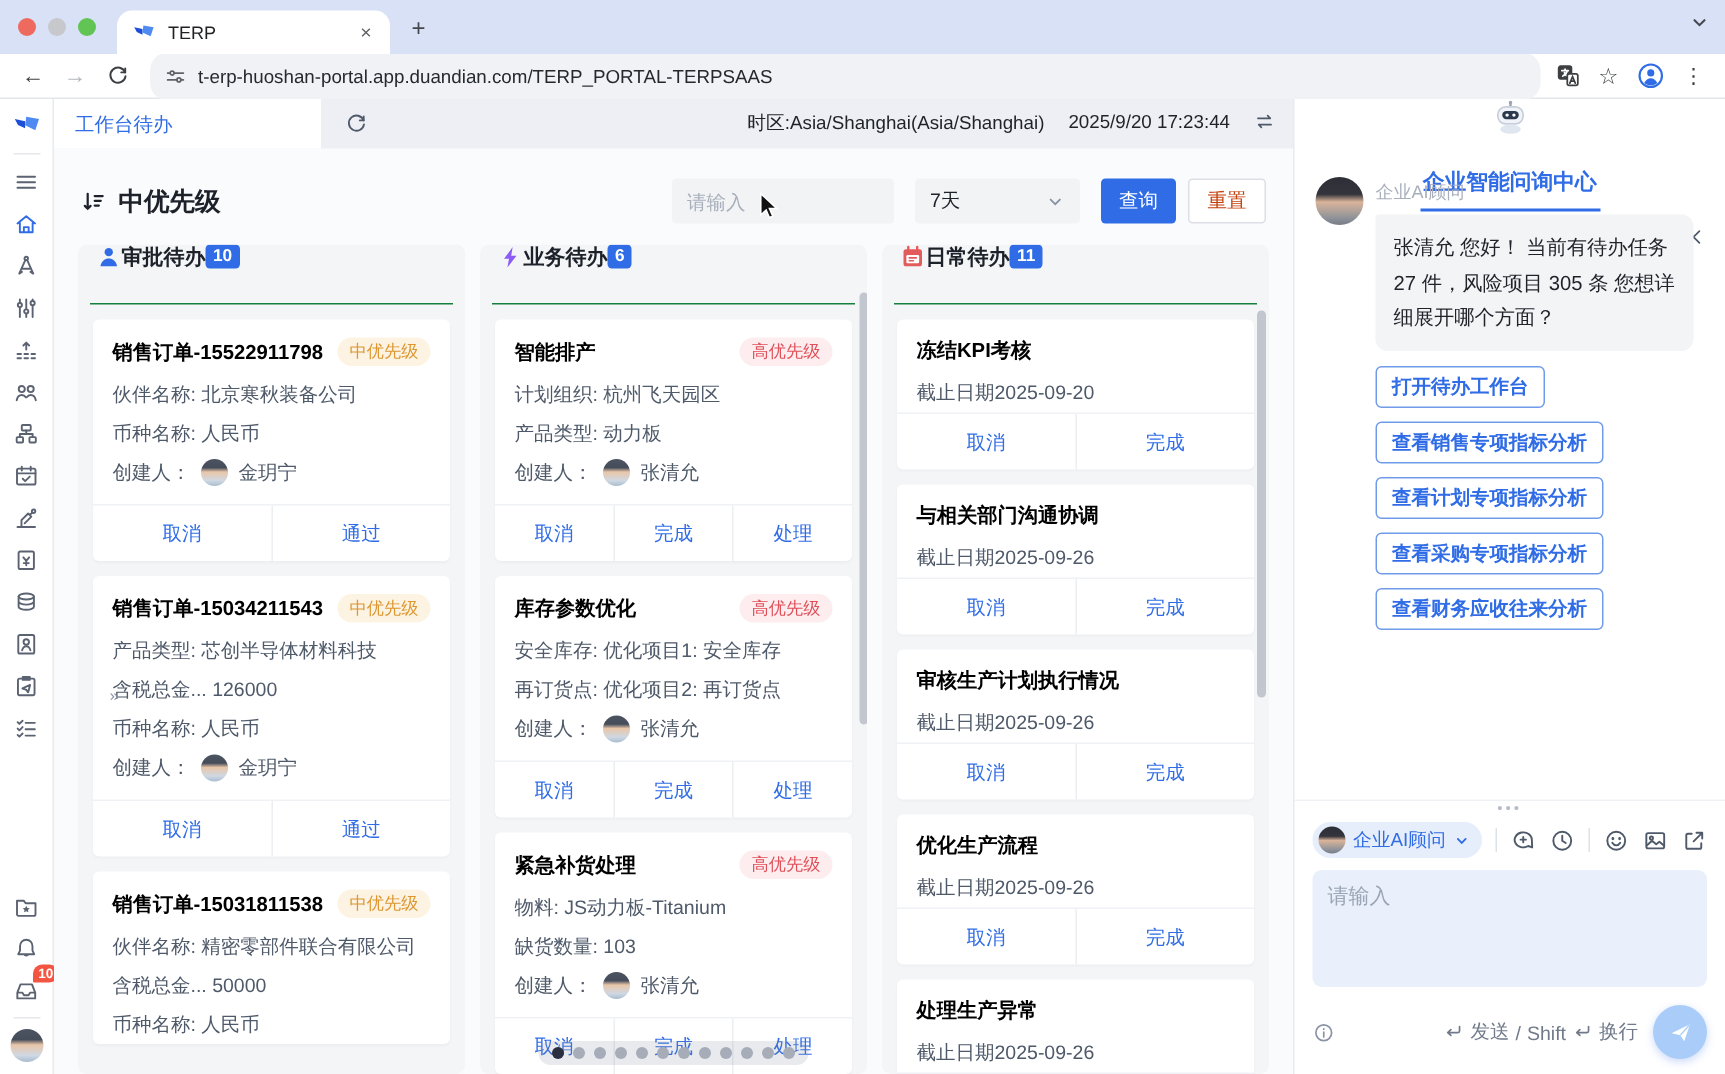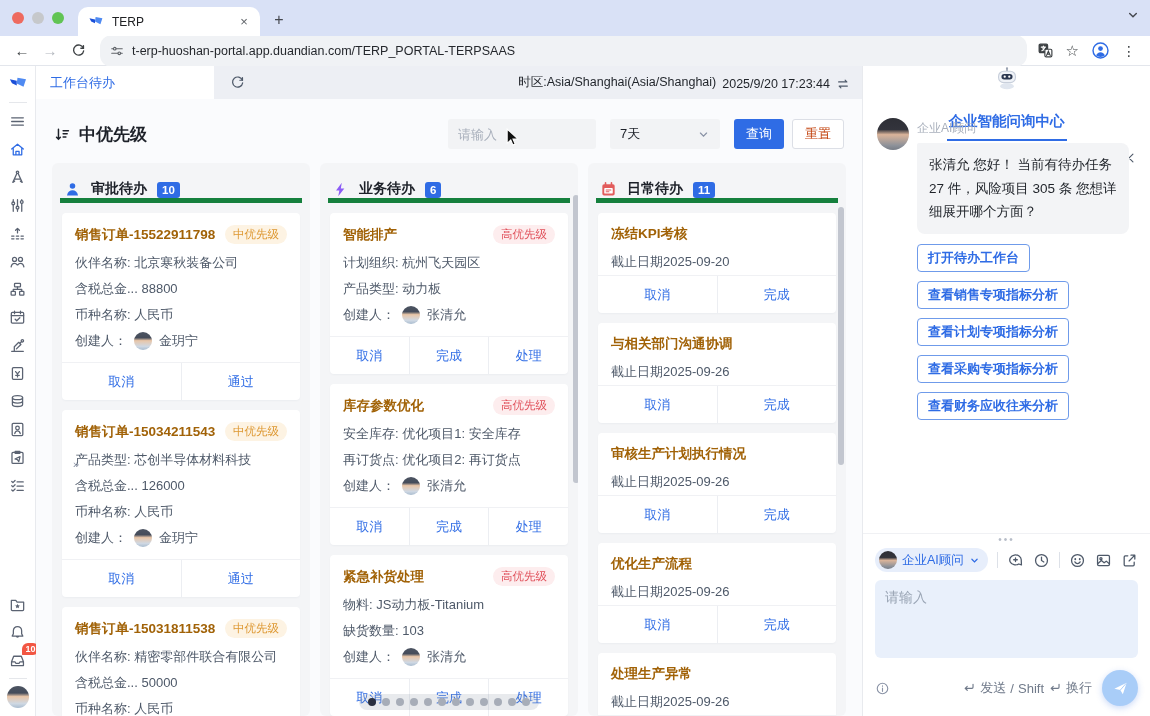--- a/index.html
+++ b/index.html
@@ -40,41 +40,41 @@
   .sb-badge { position:absolute; top:-4px; right:-8px; background:#f25643; color:#fff; font-size:9px; line-height:12px; padding:0 3px; border-radius:7px 7px 7px 1px; font-weight:bold; }
   .sb-avatar { width:22px; height:22px; border-radius:50%; margin-top:3px; }
   .avatar-m { background:linear-gradient(180deg,#4c5462 0%,#454c5a 32%,#e9c6a8 48%,#cfd8e3 80%,#a9bccf 100%); }
   .avatar-f { background:linear-gradient(180deg,#2e2f36 0%,#33343c 36%,#dab49a 52%,#8d9199 86%,#777c86 100%); }
 
   
   .main { flex:1; display:flex; flex-direction:column; min-width:0; background:#fafbfd; position:relative; }
   .wtabbar { height:33px; background:#edeff4; display:flex; align-items:center; }
   .wtab { width:178px; height:33px; background:#fff; color:#2f6ce5; display:flex; align-items:center; padding:0 14px; font-size:13px; }
   .wtab-refresh { color:#4e5969; margin-left:16px; }
-  .wtab-right { margin-left:auto; display:flex; align-items:flex-end; gap:6px; padding-right:12px; color:#1f2329; font-size:12.5px; }
+  .wtab-right { margin-left:auto; display:flex; align-items:flex-start; gap:16px; padding-right:12px; color:#1f2329; font-size:12.5px; }
   .content { flex:1; padding:14px 16px 0; display:flex; flex-direction:column; min-height:0; }
   .toolrow { display:flex; align-items:center; margin:6px 2px 14px; }
   .page-title { font-size:17px; font-weight:bold; color:#1d2129; margin-left:8px; }
   .toolrow .spacer { flex:1; }
   .flt-input { width:148px; height:30px; background:#f2f3f5; border:none; border-radius:3px; padding:0 10px; font-size:13px; color:#1d2129; font-family:inherit; }
   .flt-input::placeholder { color:#a9b0bc; }
   .flt-select { width:110px; height:30px; background:#f2f3f5; border-radius:3px; display:flex; align-items:center; padding:0 10px; margin-left:14px; color:#1d2129; }
   .flt-select .icon { margin-left:auto; color:#8a93a6; }
   .btn { height:30px; border-radius:3px; padding:0 12px; font-size:13px; display:flex; align-items:center; }
   .btn-primary { background:#2f6ce5; color:#fff; margin-left:14px; }
   .btn-plain { background:#fff; border:1px solid #dcdfe6; color:#c2410c; margin-left:8px; }
 
   .cols { flex:1; display:flex; gap:10px; min-height:0; overflow:hidden; }
   .col { flex:1; background:#f4f5f7; border-radius:6px; padding:0 8px; position:relative; overflow:hidden; }
-  .col-head { height:40px; display:flex; align-items:flex-end; gap:10px; padding:0 4px; border-bottom:5px solid #15803d; }
+  .col-head { height:40px; display:flex; align-items:flex-start; gap:0; padding:0 4px; border-bottom:1px solid #15803d; }
   .col-title { font-weight:bold; font-size:14px; color:#1d2129; }
   .col-count { background:#2f6ce5; color:#fff; font-size:11.5px; font-weight:bold; border-radius:3px; padding:1px 5px; line-height:14px; }
   .card { background:#fff; border-radius:4px; margin:10px 2px; padding:12px 13px 0; box-shadow:0 1px 2px rgba(30,40,70,.04); }
   .card-top { display:flex; align-items:center; justify-content:space-between; margin-bottom:6px; }
-  .card-title { font-weight:bold; font-size:13.5px; color:#a16207; }
+  .card-title { font-weight:bold; font-size:13.5px; color:#000000; }
   .chip { font-size:11.5px; padding:2px 8px; border-radius:10px; white-space:nowrap; }
   .chip.medium { color:#dd9730; background:#fdf3e3; }
   .chip.high { color:#e0505a; background:#fdedee; }
   .card-row { color:#4e5969; font-size:13px; line-height:26px; white-space:nowrap; overflow:hidden; }
   .creator-row { display:flex; align-items:center; gap:7px; color:#4e5969; font-size:13px; line-height:26px; padding-bottom:8px; }
   .card.no-creator .card-row:last-of-type { padding-bottom:10px; }
   .c-avatar { width:18px; height:18px; border-radius:50%; }
   .card-actions { display:flex; border-top:1px solid #f0f1f4; height:38px; margin:0 -13px; }
   .card-action { flex:1; display:flex; align-items:center; justify-content:center; color:#2f6ce5; font-size:13px; }
   .card-action + .card-action { border-left:1px solid #eceef2; }
@@ -354,21 +354,20 @@
               </span>
               <span class="col-title">审批待办</span>
               <span class="col-count">10</span>
             </div>
             <div class="card">
               <div class="card-top">
                 <span class="card-title">销售订单-15522911798</span>
                 <span class="chip medium">中优先级</span>
               </div>
               <div class="card-row">伙伴名称: 北京寒秋装备公司</div>
-              <div class="card-row">含税总金...   88800</div>
               <div class="card-row">币种名称: 人民币</div>
               <div class="creator-row">
                 <span>创建人：</span>
                 <span class="c-avatar avatar-m"></span>
                 <span>金玥宁</span>
               </div>
               <div class="card-actions">
                 <span class="card-action">取消</span>
                 <span class="card-action">通过</span>
               </div>

